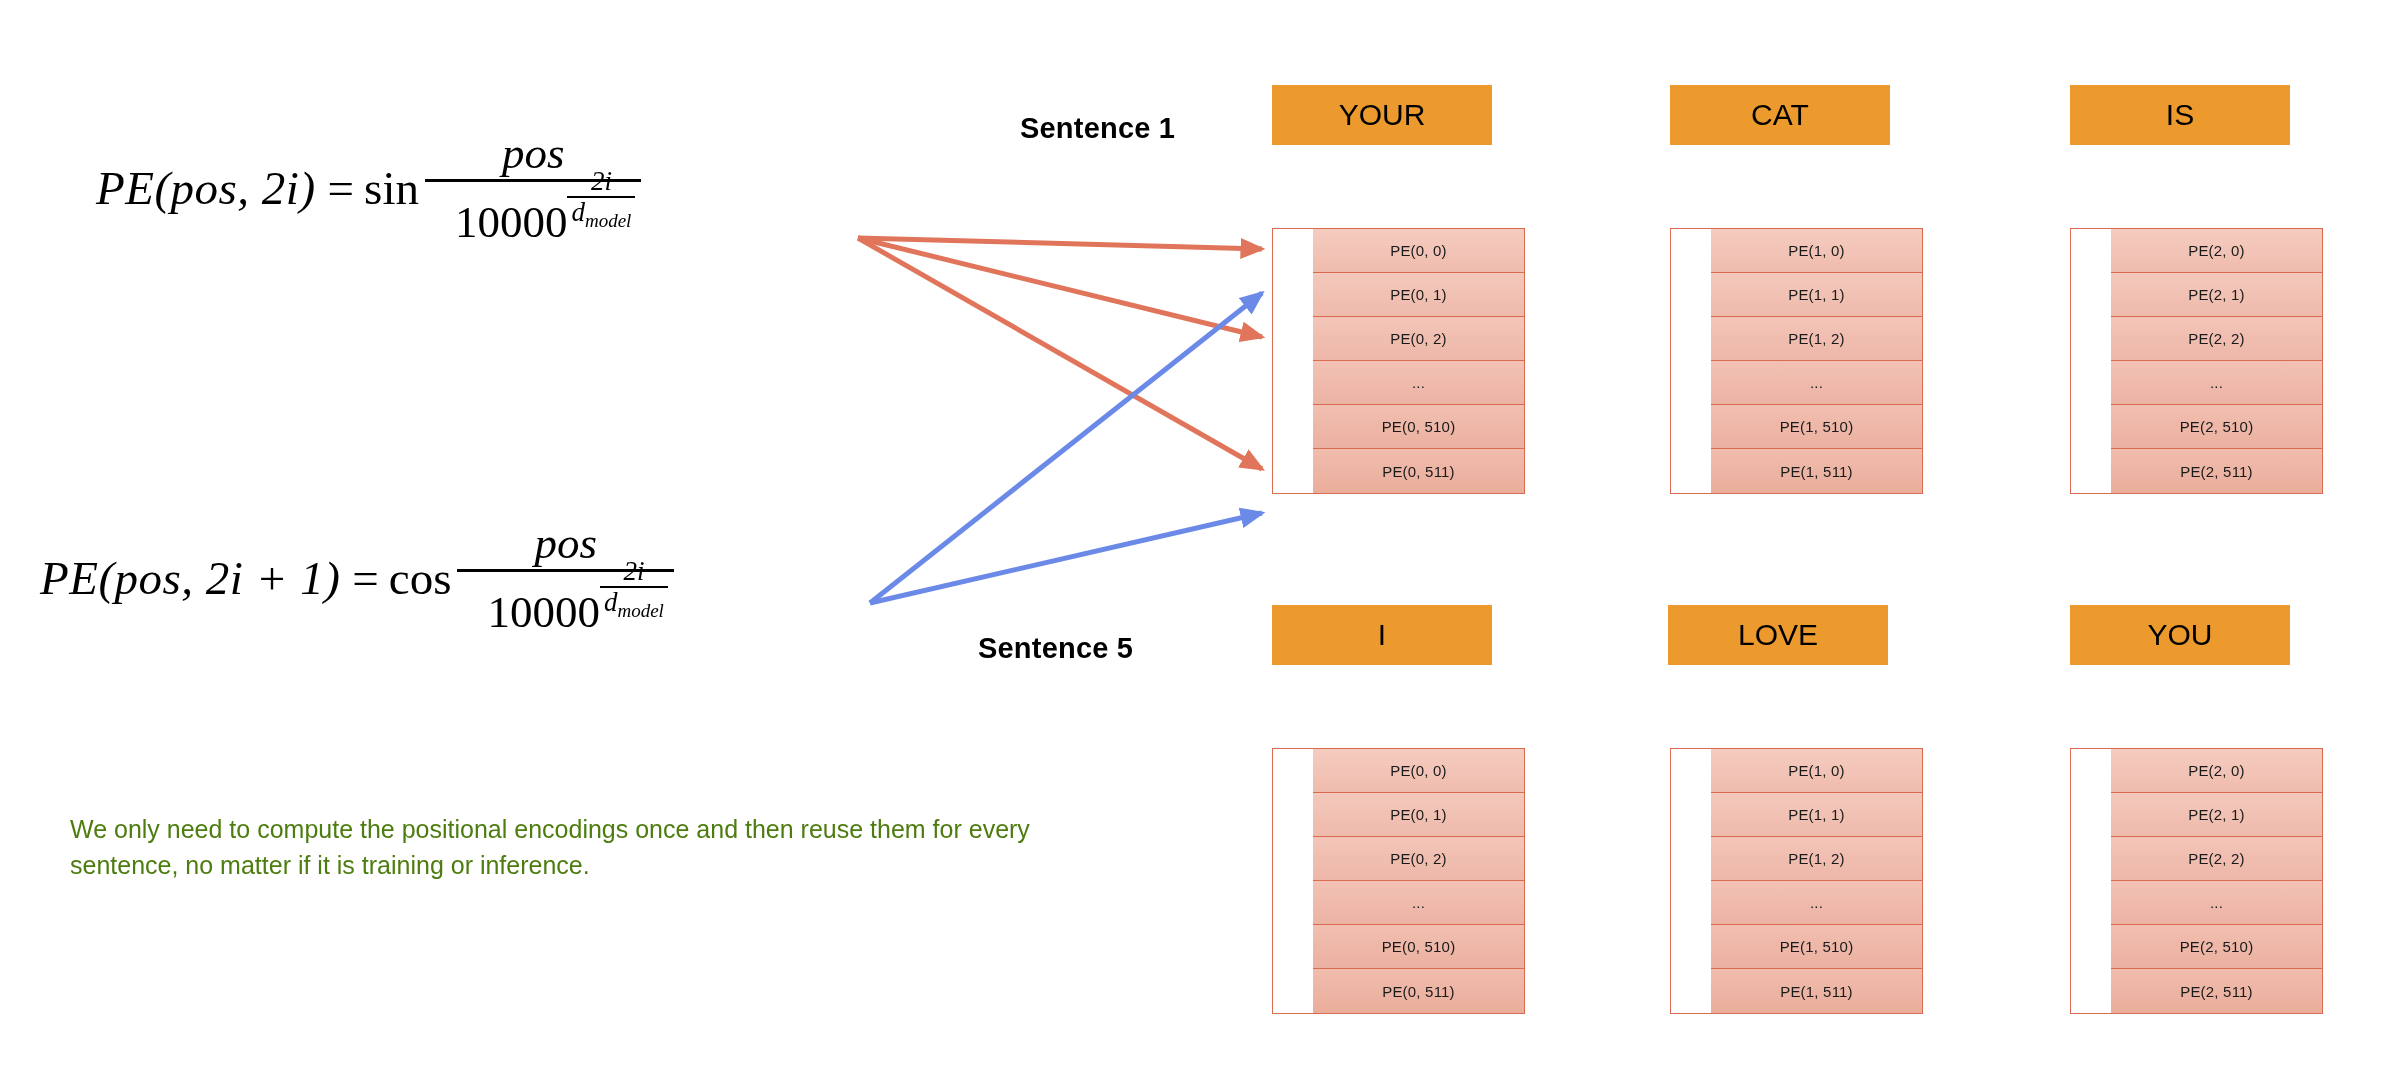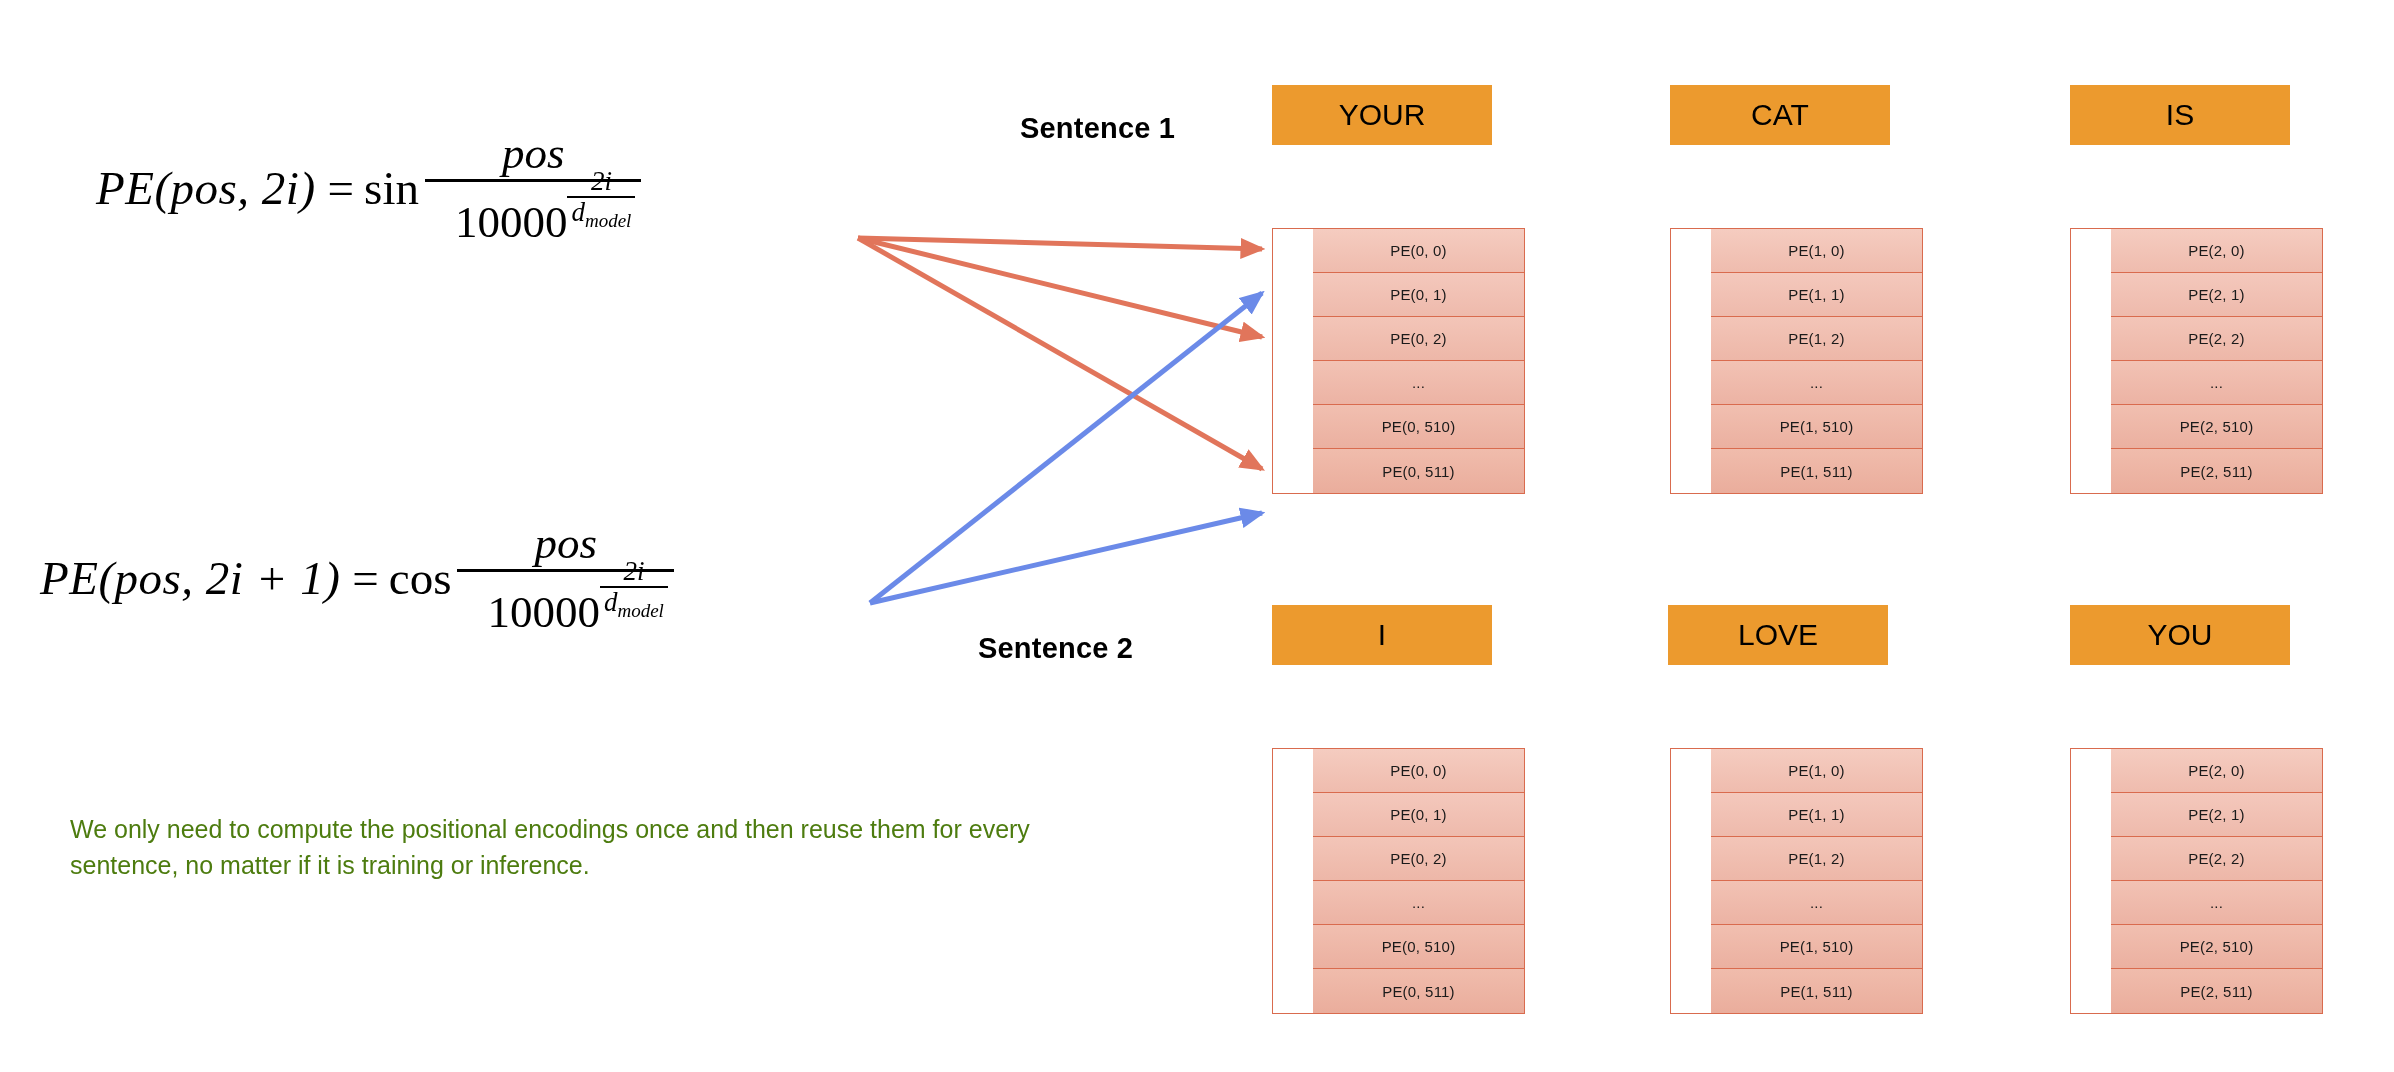--- a/index.html
+++ b/index.html
@@ -214,21 +214,21 @@
           <span class="eden"><span>d</span><span class="sub">model</span></span>
         </span>
       </span>
     </span>
   </div>
 
   <div class="caption" style="left:70px; top:812px;">We only need to compute the positional encodings once and then reuse them for every sentence, no matter if it is training or inference.</div>
 
   <div class="sentence-label" style="left:978px; top:112px;margin-left:42px;">Sentence 1</div>
 
-  <div class="sentence-label" style="left:978px; top:632px;">Sentence 2</div>
+  <div class="sentence-label" style="left:978px; top:632px;">Sentence 5</div>
 
   <div class="word-box" style="left:1272px; top:85px;">
     <span>YOUR</span>
   </div>
   <div class="word-box" style="left:2070px; top:85px;">
     <span>IS</span>
   </div>
   <div class="word-box" style="left:1670px; top:85px;">
     <span>CAT</span>
   </div>

